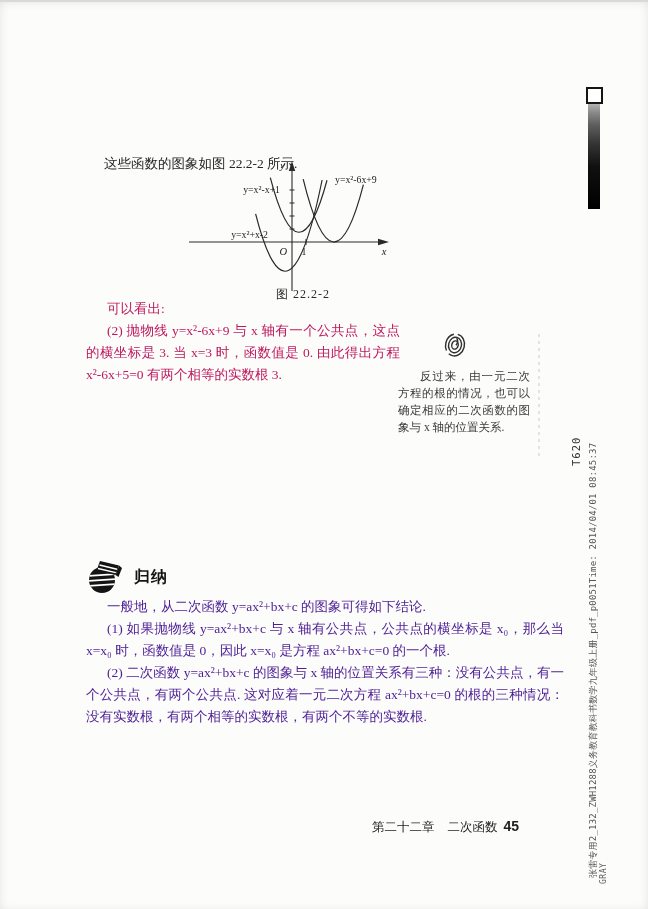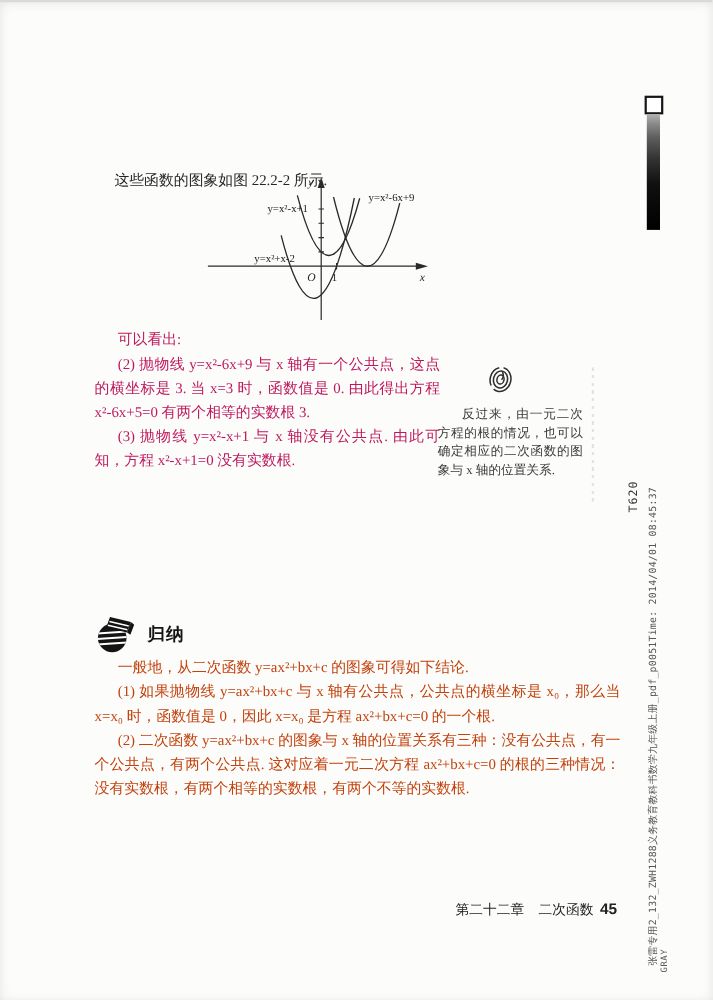--- a/index.html
+++ b/index.html
@@ -48,24 +48,24 @@
     position:absolute;left:538px;top:332px;width:2px;height:122px;
     background:repeating-linear-gradient(180deg,rgba(0,0,0,0.10) 0 3px,rgba(0,0,0,0) 3px 7px);
   }
   .summary{position:absolute;left:86px;top:556px;width:478px;}
   .summary-head{display:flex;align-items:center;height:38px;}
   .summary-head .head-label{
     font-size:16px;font-weight:bold;color:#141414;margin-left:10px;
     font-family:"Liberation Sans","DejaVu Sans",sans-serif;letter-spacing:1px;
   }
   .summary-body{
-    margin-top:0px;font-size:13.5px;line-height:22px;text-align:justify;color:#c2410c;
+    margin-top:0px;font-size:13.5px;line-height:22px;text-align:justify;color:#4c1d95;
   }
   .footer{
-    position:absolute;left:414px;top:816px;width:170px;
+    position:absolute;left:372px;top:816px;width:170px;
     font-size:12.5px;color:#222;white-space:nowrap;
   }
   .footer .sep{display:inline-block;width:13px;}
   .footer .pagenum{
     font-weight:bold;font-size:14px;margin-left:6px;
     font-family:"Liberation Sans","DejaVu Sans",sans-serif;
   }
   .calib-square{
     position:absolute;left:586px;top:85px;width:13px;height:13px;
     background:#fff;border:2px solid #151515;
@@ -108,26 +108,26 @@
       <path class="curve" d="M70.6,55.9 Q103.85,185.6 137.1,22"></path>
 
       <text class="fig-var" x="100" y="11" text-anchor="end">y</text>
       <text class="fig-var" x="199" y="97" text-anchor="middle">x</text>
       <text class="fig-var" x="102" y="97" text-anchor="end">O</text>
       <text class="fig-label" x="119" y="97" text-anchor="middle">1</text>
       <text class="fig-label" x="95" y="35" text-anchor="end">y=x²-x+1</text>
       <text class="fig-label" x="150" y="25">y=x²-6x+9</text>
       <text class="fig-label" x="83" y="80" text-anchor="end">y=x²+x-2</text>
     </svg>
+    <div class="fig-caption">图 22.2-2</div>
   </div>
 
   <div class="obs">
     <p>可以看出:</p>
     <p>(2) 抛物线 y=x²-6x+9 与 x 轴有一个公共点，这点的横坐标是 3. 当 x=3 时，函数值是 0. 由此得出方程 x²-6x+5=0 有两个相等的实数根 3.</p>
-    <p>(3) 抛物线 y=x²-x+1 与 x 轴没有公共点. 由此可知，方程 x²-x+1=0 没有实数根.</p>
   </div>
 
   <div class="margin-note">
     <svg class="note-icon" width="22" height="26" viewBox="0 0 22 26">
       <g fill="none" stroke="#2f2f2f" stroke-width="1.4" transform="rotate(14 11 13)">
         <ellipse cx="11" cy="13" rx="3.2" ry="4.2"></ellipse>
         <ellipse cx="11" cy="13" rx="6.4" ry="7.8"></ellipse>
         <ellipse cx="11" cy="13" rx="9.4" ry="11" stroke-dasharray="20 4"></ellipse>
         <path d="M11,6 q3,3 1,7"></path>
       </g>

